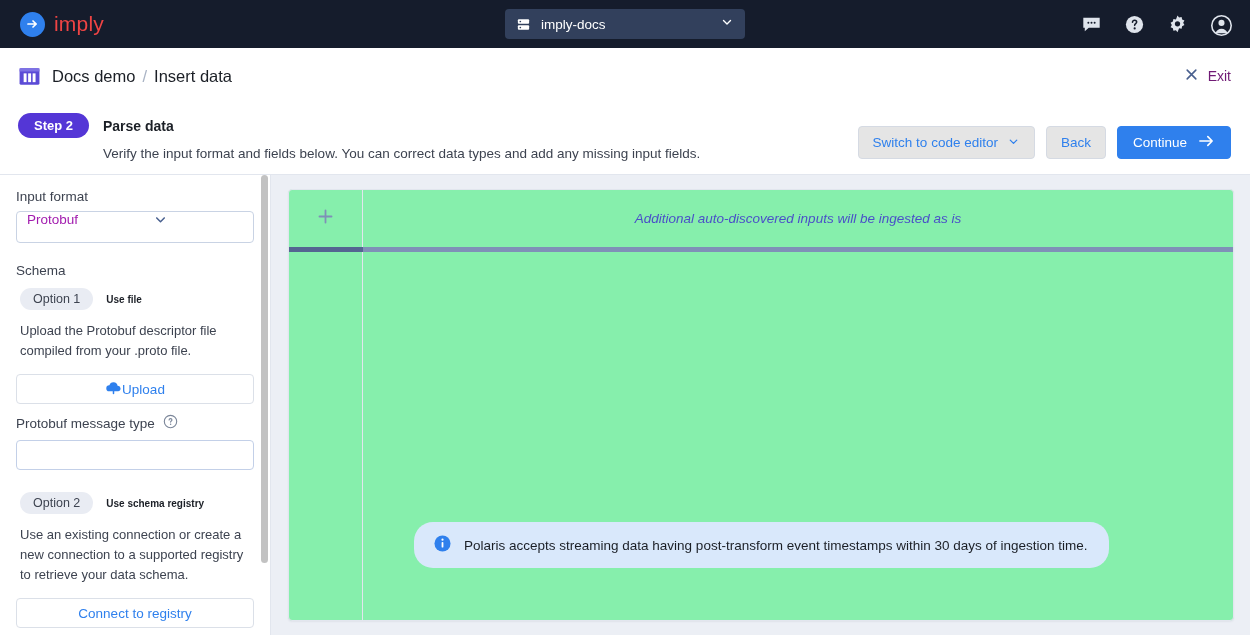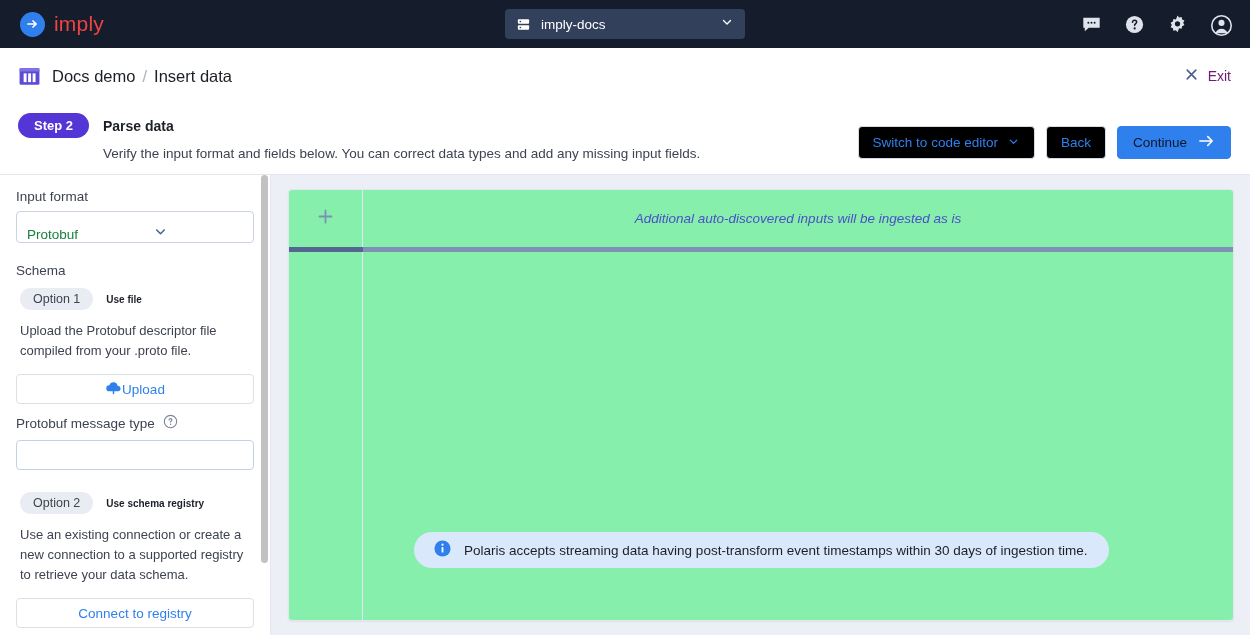--- a/index.html
+++ b/index.html
@@ -88,44 +88,44 @@
   .hdr-actions {
     position: absolute; right: 19px; top: 22px;
     display: flex; align-items: center; gap: 11px;
   }
   .btn {
     height: 33px; border-radius: 4px;
     display: inline-flex; align-items: center; justify-content: center;
     font-size: 13.5px; cursor: pointer; white-space: nowrap;
   }
   .btn-outline {
-    background: #000000; border: 1px solid #d5dae3; color: #2f80ed;
+    background: #e5e5e5; border: 1px solid #d5dae3; color: #2f80ed;
     padding: 0 14px; gap: 9px;
   }
   .btn-primary {
-    background: #2f80ed; border: 1px solid #2f80ed; color: #0f172a;
+    background: #2f80ed; border: 1px solid #2f80ed; color: #ffffff;
     padding: 0 15px; gap: 11px;
   }
 
   
   .split { display: flex; height: 460px; width: 100%; }
 
   .leftpane {
     width: 271px; flex: 0 0 271px;
     background: #fff;
     border-right: 1px solid #e2e6ee;
     padding: 14px 16px 0 16px;
     position: relative;
     overflow: hidden;
   }
   .fld-label { font-size: 13.5px; color: #3d4350; margin-bottom: 7px; }
   .select {
     height: 32px; border: 1px solid #c9d3e4; border-radius: 4px;
-    display: flex; align-items: flex-end; padding: 0 10px;
-    font-size: 13.5px; color: #15803d; background: #fff;
+    display: flex; align-items: flex-start; padding: 0 10px;
+    font-size: 13.5px; color: #a21caf; background: #fff;
     cursor: pointer;
   }
   .select span { flex: 1 1 auto; }
   .sec-title { font-size: 13.5px; color: #3d4350; margin: 20px 0 10px 0; }
   .opt-row { display: flex; align-items: center; gap: 13px; margin-left: 4px; }
   .opt-pill {
     background: #e9ecf3; color: #3d4350;
     font-size: 12.5px; padding: 4px 13px; border-radius: 11px;
   }
   .opt-name { font-size: 10px; font-weight: bold; color: #1b1f26; }
@@ -184,21 +184,21 @@
   .accent-light { flex: 1 1 auto; background: #7f90b7; }
   .tbl-body { display: flex; height: 370px; }
   .tbl-body .bodyleft {
     width: 74px; flex: 0 0 74px; border-right: 1px solid #e2e6ee;
   }
   .tbl-body .bodyright { flex: 1 1 auto; }
 
   .infobar {
     position: absolute; left: 125px; right: 124px; bottom: 52px;
     background: #d9e8fb; border-radius: 19px;
-    height: 36px; display: flex; align-items: center;
+    height: 46px; display: flex; align-items: center;
     padding: 0 19px; gap: 12px;
   }
   .info-ic { flex: 0 0 auto; }
   .info-text { font-size: 13.5px; color: #1b1f26; }
 </style>
 </head>
 <body>
 
 <div class="topnav">
   <div class="brand">

